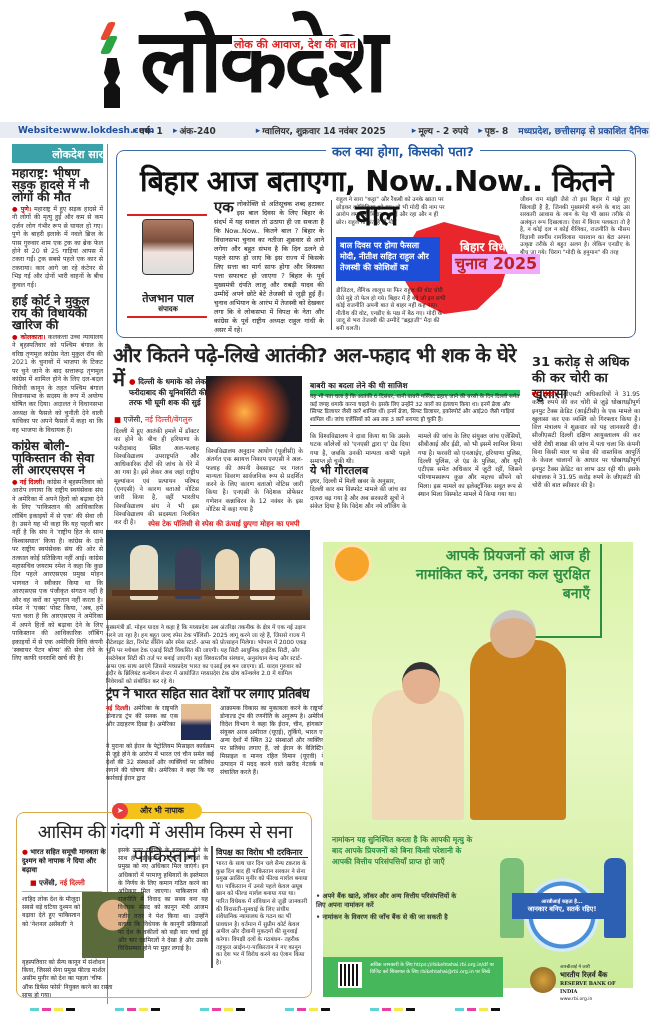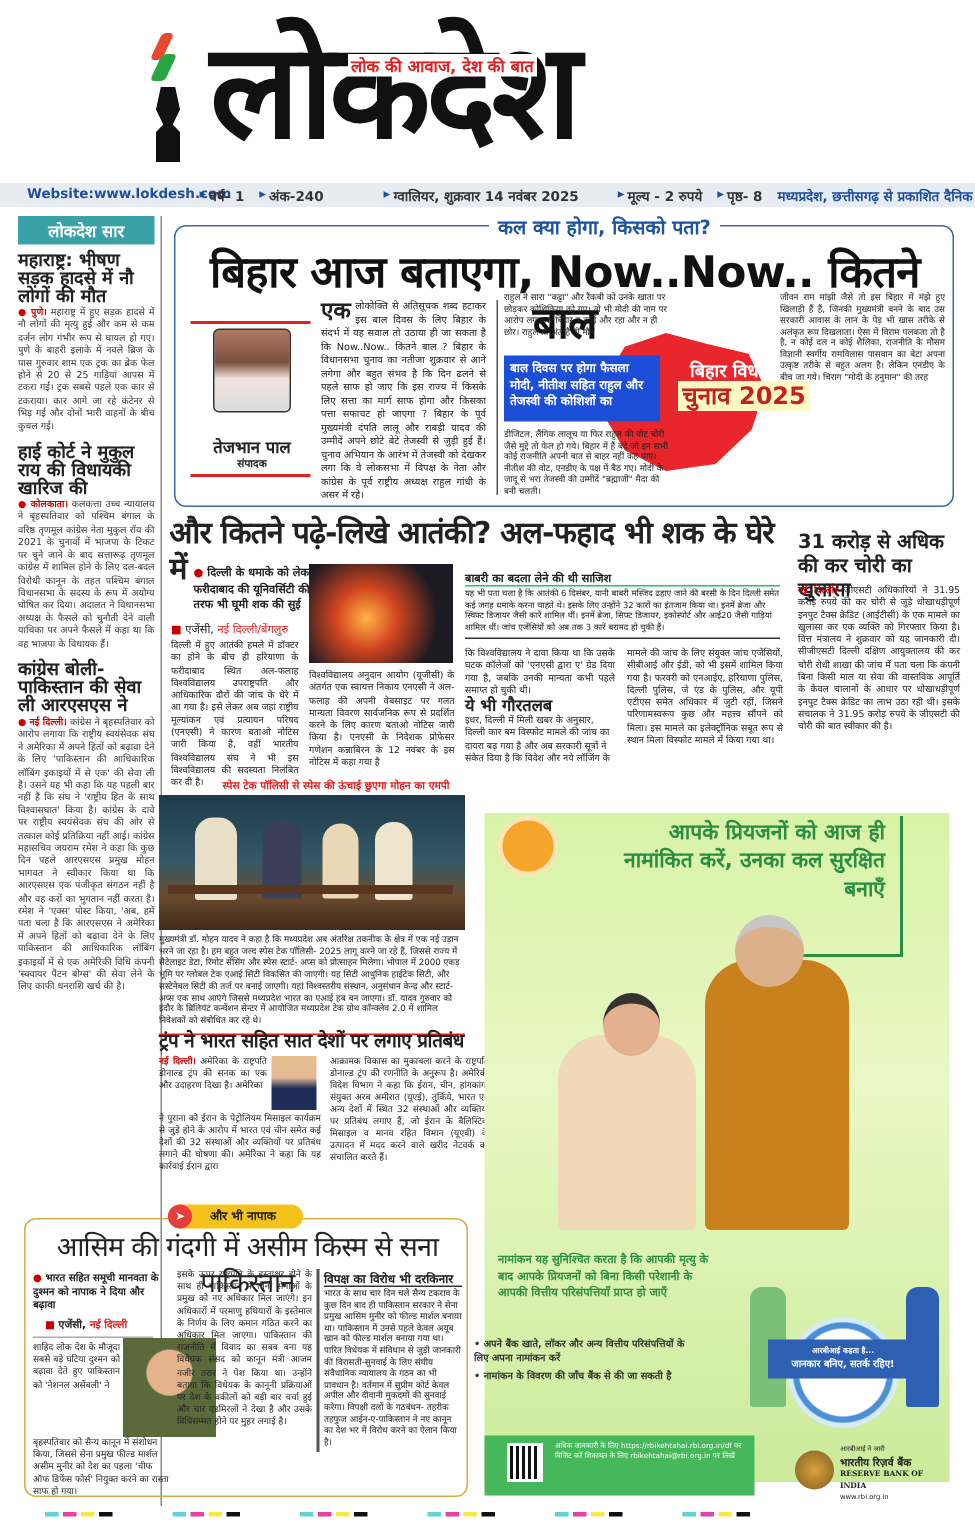--- a/index.html
+++ b/index.html
@@ -13,21 +13,21 @@
 #masthead-title{left:140px;top:10px;width:420px;font-family:"DejaVu Serif",serif;font-weight:bold;font-size:88px;line-height:100px;letter-spacing:-3px;color:#111}
 #tagline{left:232px;top:36px;font-size:11px;font-weight:bold;color:#d22;background:#fff;padding:0 2px}
 #info-bar{left:0;top:122px;width:650px;height:16px;background:#e7ecf3;font-size:9px;font-weight:bold;display:flex;align-items:center;gap:0;padding:0 18px}
 #info-bar span{white-space:nowrap}
 .ib-url{color:#1f4e9c;width:115px}
 .ib-arrow{color:#1f4e9c;margin-right:2px}
 .ib-item{margin-right:10px;color:#333}
 .ib-state{color:#1f4e9c;margin-left:auto}
 
 #left-col{left:12px;top:144px;width:96px;height:860px;border-right:1px solid #888;padding-right:4px}
-.sar-head{background:#3ba1a8;color:#fff;font-weight:bold;font-size:11px;text-align:center;padding:2px 0;margin-bottom:4px}
+.sar-head{background:#3ba1a8;color:#fff;font-weight:bold;font-size:11px;text-align:right;padding:2px 0;margin-bottom:4px}
 .l-head{font-size:12px;font-weight:bold;line-height:12px;margin:2px 0}
 .l-text{font-size:6.3px;line-height:8.4px;color:#333;text-align:justify}
 .l-text b{color:#c00}
 .bullet{color:#c00}
 
 #bihar-box{left:116px;top:150px;width:520px;height:188px;border:1.5px solid #3b6aa6;border-radius:8px}
 #kal-label{left:326px;top:142px;background:#fff;color:#1e55a0;font-weight:bold;font-size:13px;padding:0 6px}
 #bihar-head{left:124px;top:164px;width:505px;font-size:29px;line-height:34px;font-weight:bold;text-align:center;color:#111;letter-spacing:-0.5px}
 #photo-editor{left:142px;top:219px;width:52px;height:56px;background:linear-gradient(#b07a63,#7a4e3d 40%,#f0e3dd 60%,#ddd);border:1.5px solid #333;border-radius:4px}
 #ed-line1{left:127px;top:214px;width:80px;height:1.5px;background:#d22}
@@ -35,31 +35,31 @@
 #ed-role{left:118px;top:304px;width:100px;text-align:center;font-size:7px;font-weight:bold}
 #ed-line2{left:127px;top:316px;width:80px;height:1.5px;background:#d22}
 #bihar-body1{left:214px;top:200px;width:110px;font-size:6.5px;line-height:9px;text-align:justify}
 #bihar-body1 .bigek{font-size:15px;font-weight:bold;float:left;line-height:14px;margin-right:3px}
 #bihar-sep1{left:331px;top:200px;width:1px;height:130px;background:#555}
 #bihar-body2{left:336px;top:196px;width:110px;font-size:5.8px;line-height:7.5px}
 #blue-box{left:336px;top:237px;width:104px;height:44px;background:#1d4ed8;color:#fff;font-size:8px;font-weight:bold;line-height:11px;padding:3px 4px}
 #bihar-body3{left:336px;top:287px;width:110px;font-size:5.8px;line-height:7.5px}
 #map-red{left:400px;top:222px;width:110px;height:92px;background:#e8262b;clip-path:polygon(15% 10%,40% 0,65% 8%,90% 15%,100% 40%,92% 70%,70% 95%,40% 100%,15% 85%,0 55%,5% 30%)}
 #vs-label{left:458px;top:238px;color:#fff;font-weight:bold;font-size:12px;border-bottom:1.5px solid #fff;padding:0 2px}
-#vs-year{left:452px;top:254px;background:#fef9c3;color:#c02222;font-weight:bold;font-size:16px;padding:0 3px;line-height:20px}
+#vs-year{left:452px;top:254px;background:#f0abfc;color:#c02222;font-weight:bold;font-size:16px;padding:0 3px;line-height:20px}
 #bihar-body4{left:520px;top:196px;width:110px;font-size:5.8px;line-height:7.5px;text-align:justify}
 
 #terror-head{left:113px;top:343px;width:410px;font-size:20px;line-height:24px;font-weight:bold;letter-spacing:-0.5px}
 #t-bullet{left:129px;top:377px;width:85px;font-size:7.5px;line-height:10.5px;font-weight:bold}
 #t-agency{left:114px;top:414px;width:100px;font-size:7.5px;font-weight:normal}
 #t-agency .red{color:#d22}
 #t-body1{left:114px;top:427px;width:85px;font-size:6.2px;line-height:8.3px;text-align:justify}
 #t-photo{left:206px;top:376px;width:96px;height:66px;background:radial-gradient(circle at 40% 55%,#ffb347,#d2451e 30%,#1c1a22 70%)}
 #t-body2{left:206px;top:447px;width:97px;font-size:6.2px;line-height:8.3px;text-align:justify}
-#babri-head{left:310px;top:380px;width:210px;font-size:7.5px;font-weight:bold;border-bottom:1px solid #22c55e}
+#babri-head{left:310px;top:380px;width:210px;font-size:7.5px;font-weight:bold;border-bottom:6px solid #22c55e}
 #babri-body{left:310px;top:393px;width:210px;font-size:5.6px;line-height:7.5px;border-bottom:1px solid #333;padding-bottom:2px}
 #t-body3{left:310px;top:432px;width:100px;font-size:6.2px;line-height:8.3px;text-align:justify}
 #gorav-head{left:310px;top:462px;font-size:11px;font-weight:bold}
 #t-body4{left:310px;top:477px;width:100px;font-size:6.2px;line-height:8.3px}
 #t-body5{left:418px;top:432px;width:104px;font-size:6.2px;line-height:8.3px;text-align:justify}
 
 #tax-head{left:532px;top:354px;width:110px;font-size:13px;line-height:16px;font-weight:bold}
 #tax-body{left:532px;top:390px;width:108px;font-size:6.2px;line-height:8.3px;text-align:justify}
 #tax-body b{color:#c00}
 

